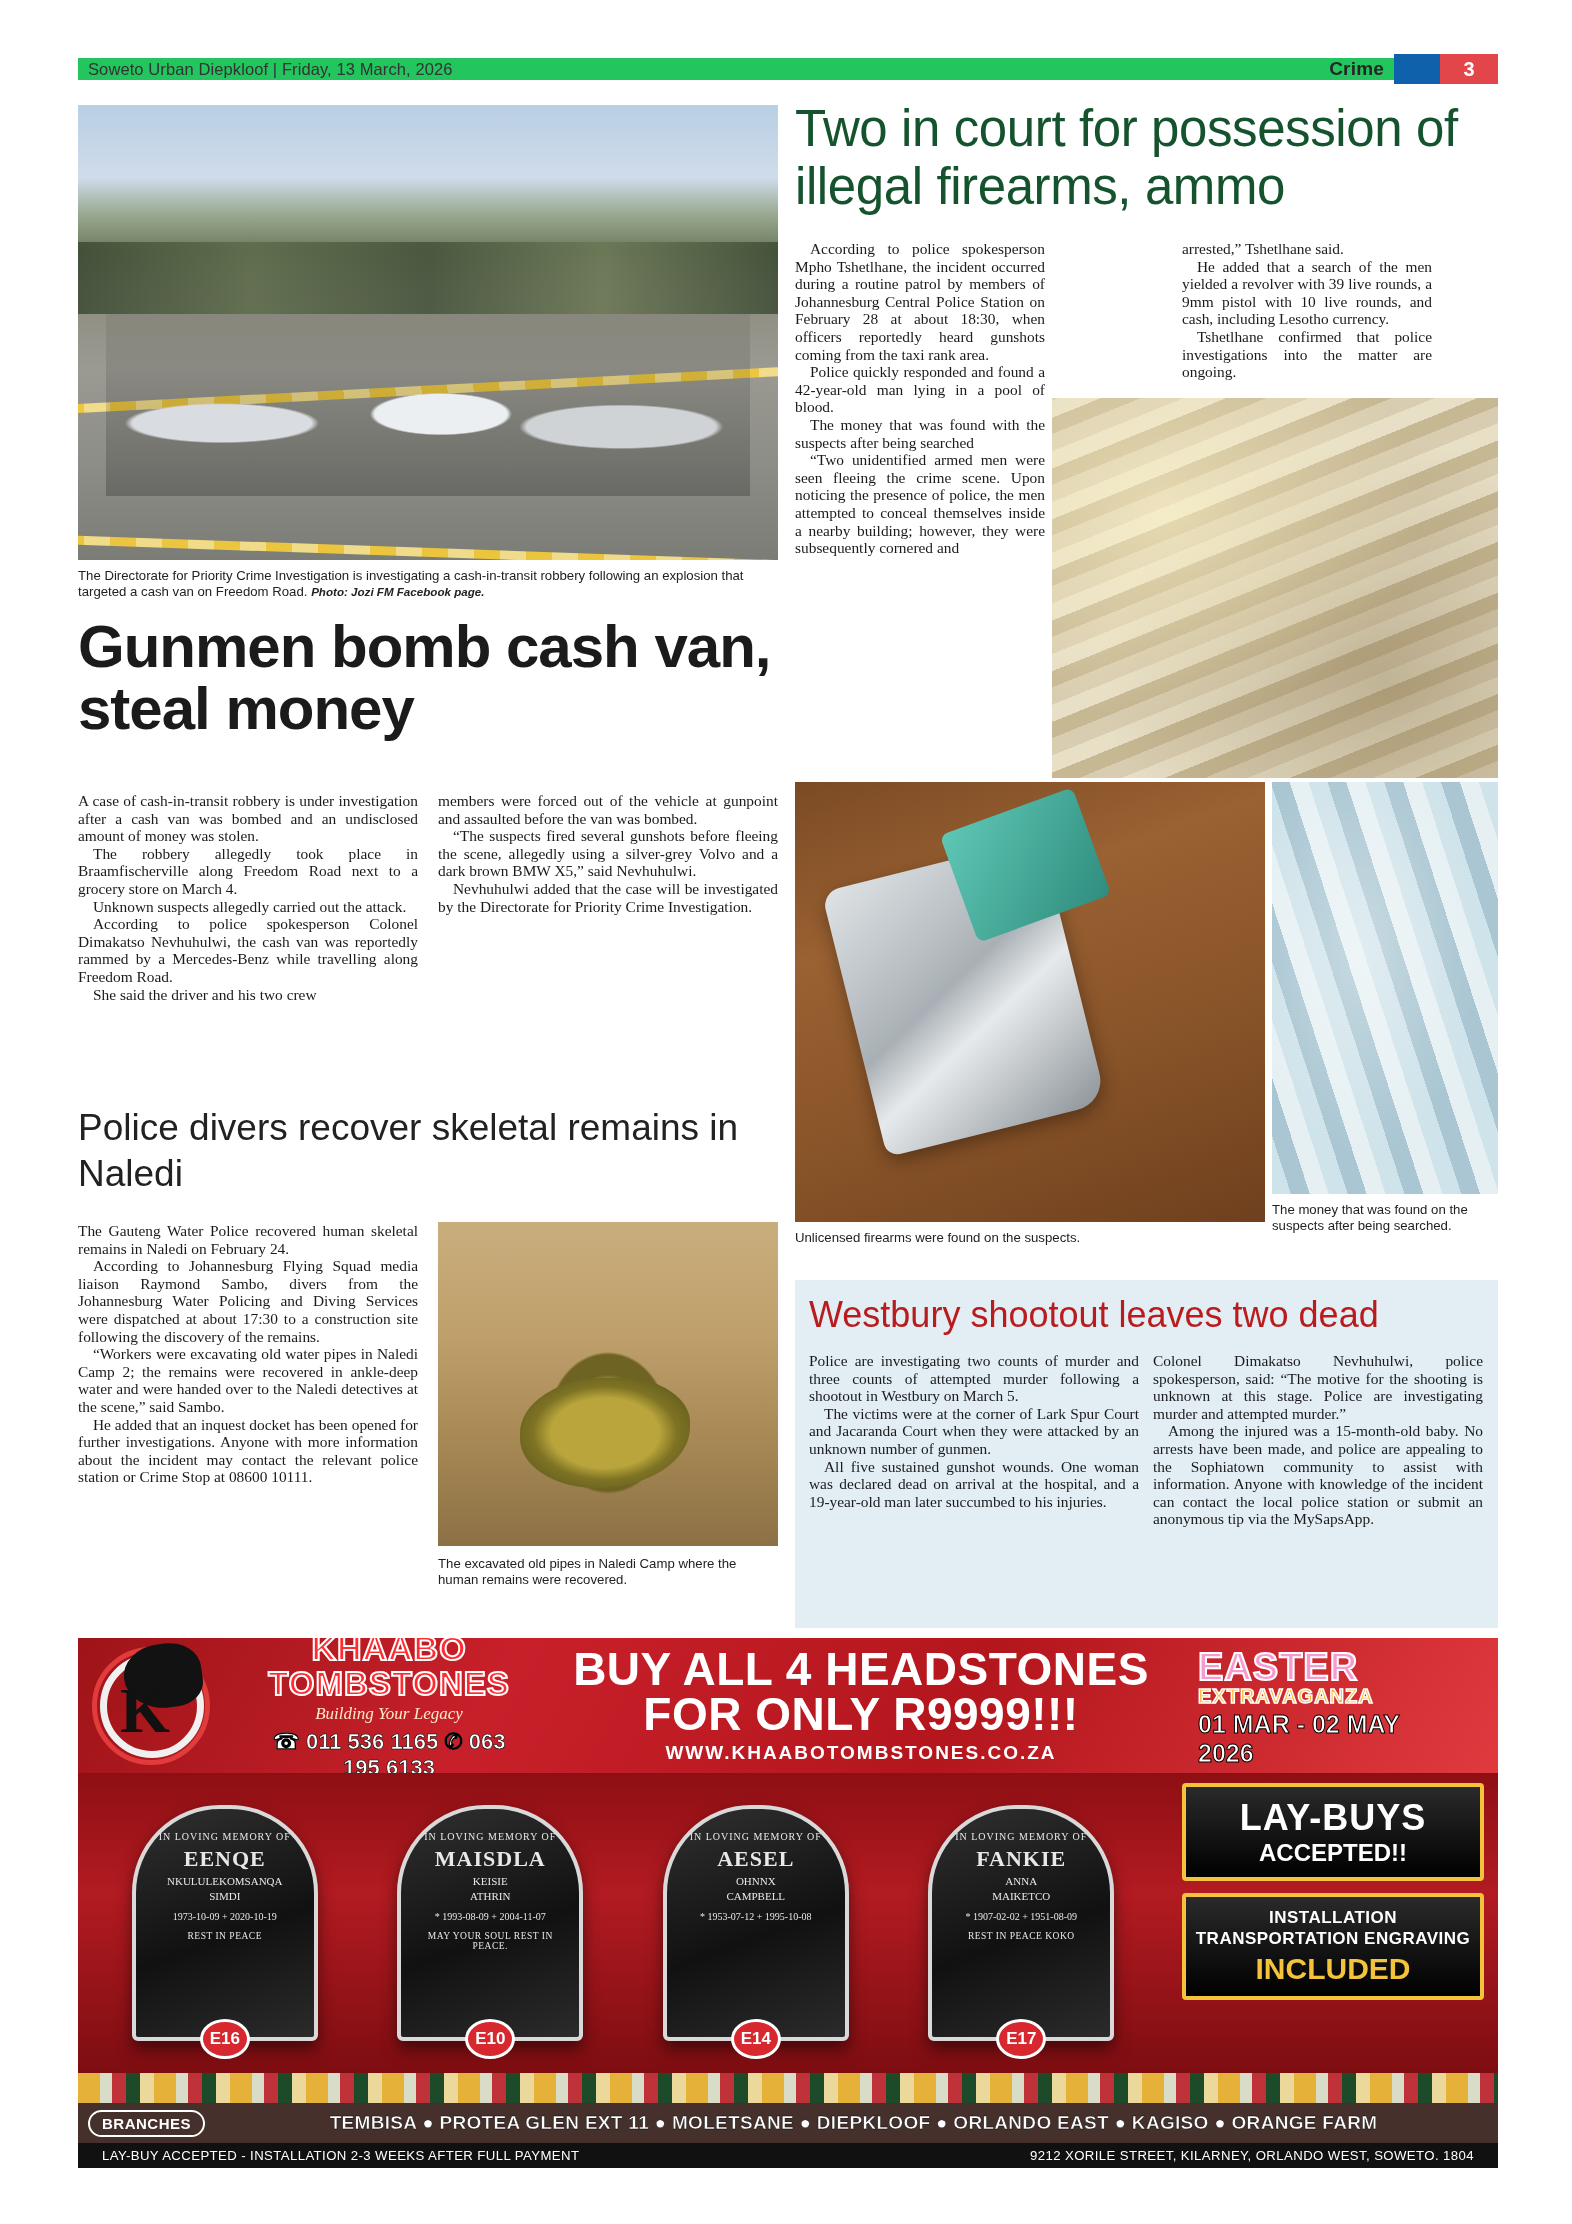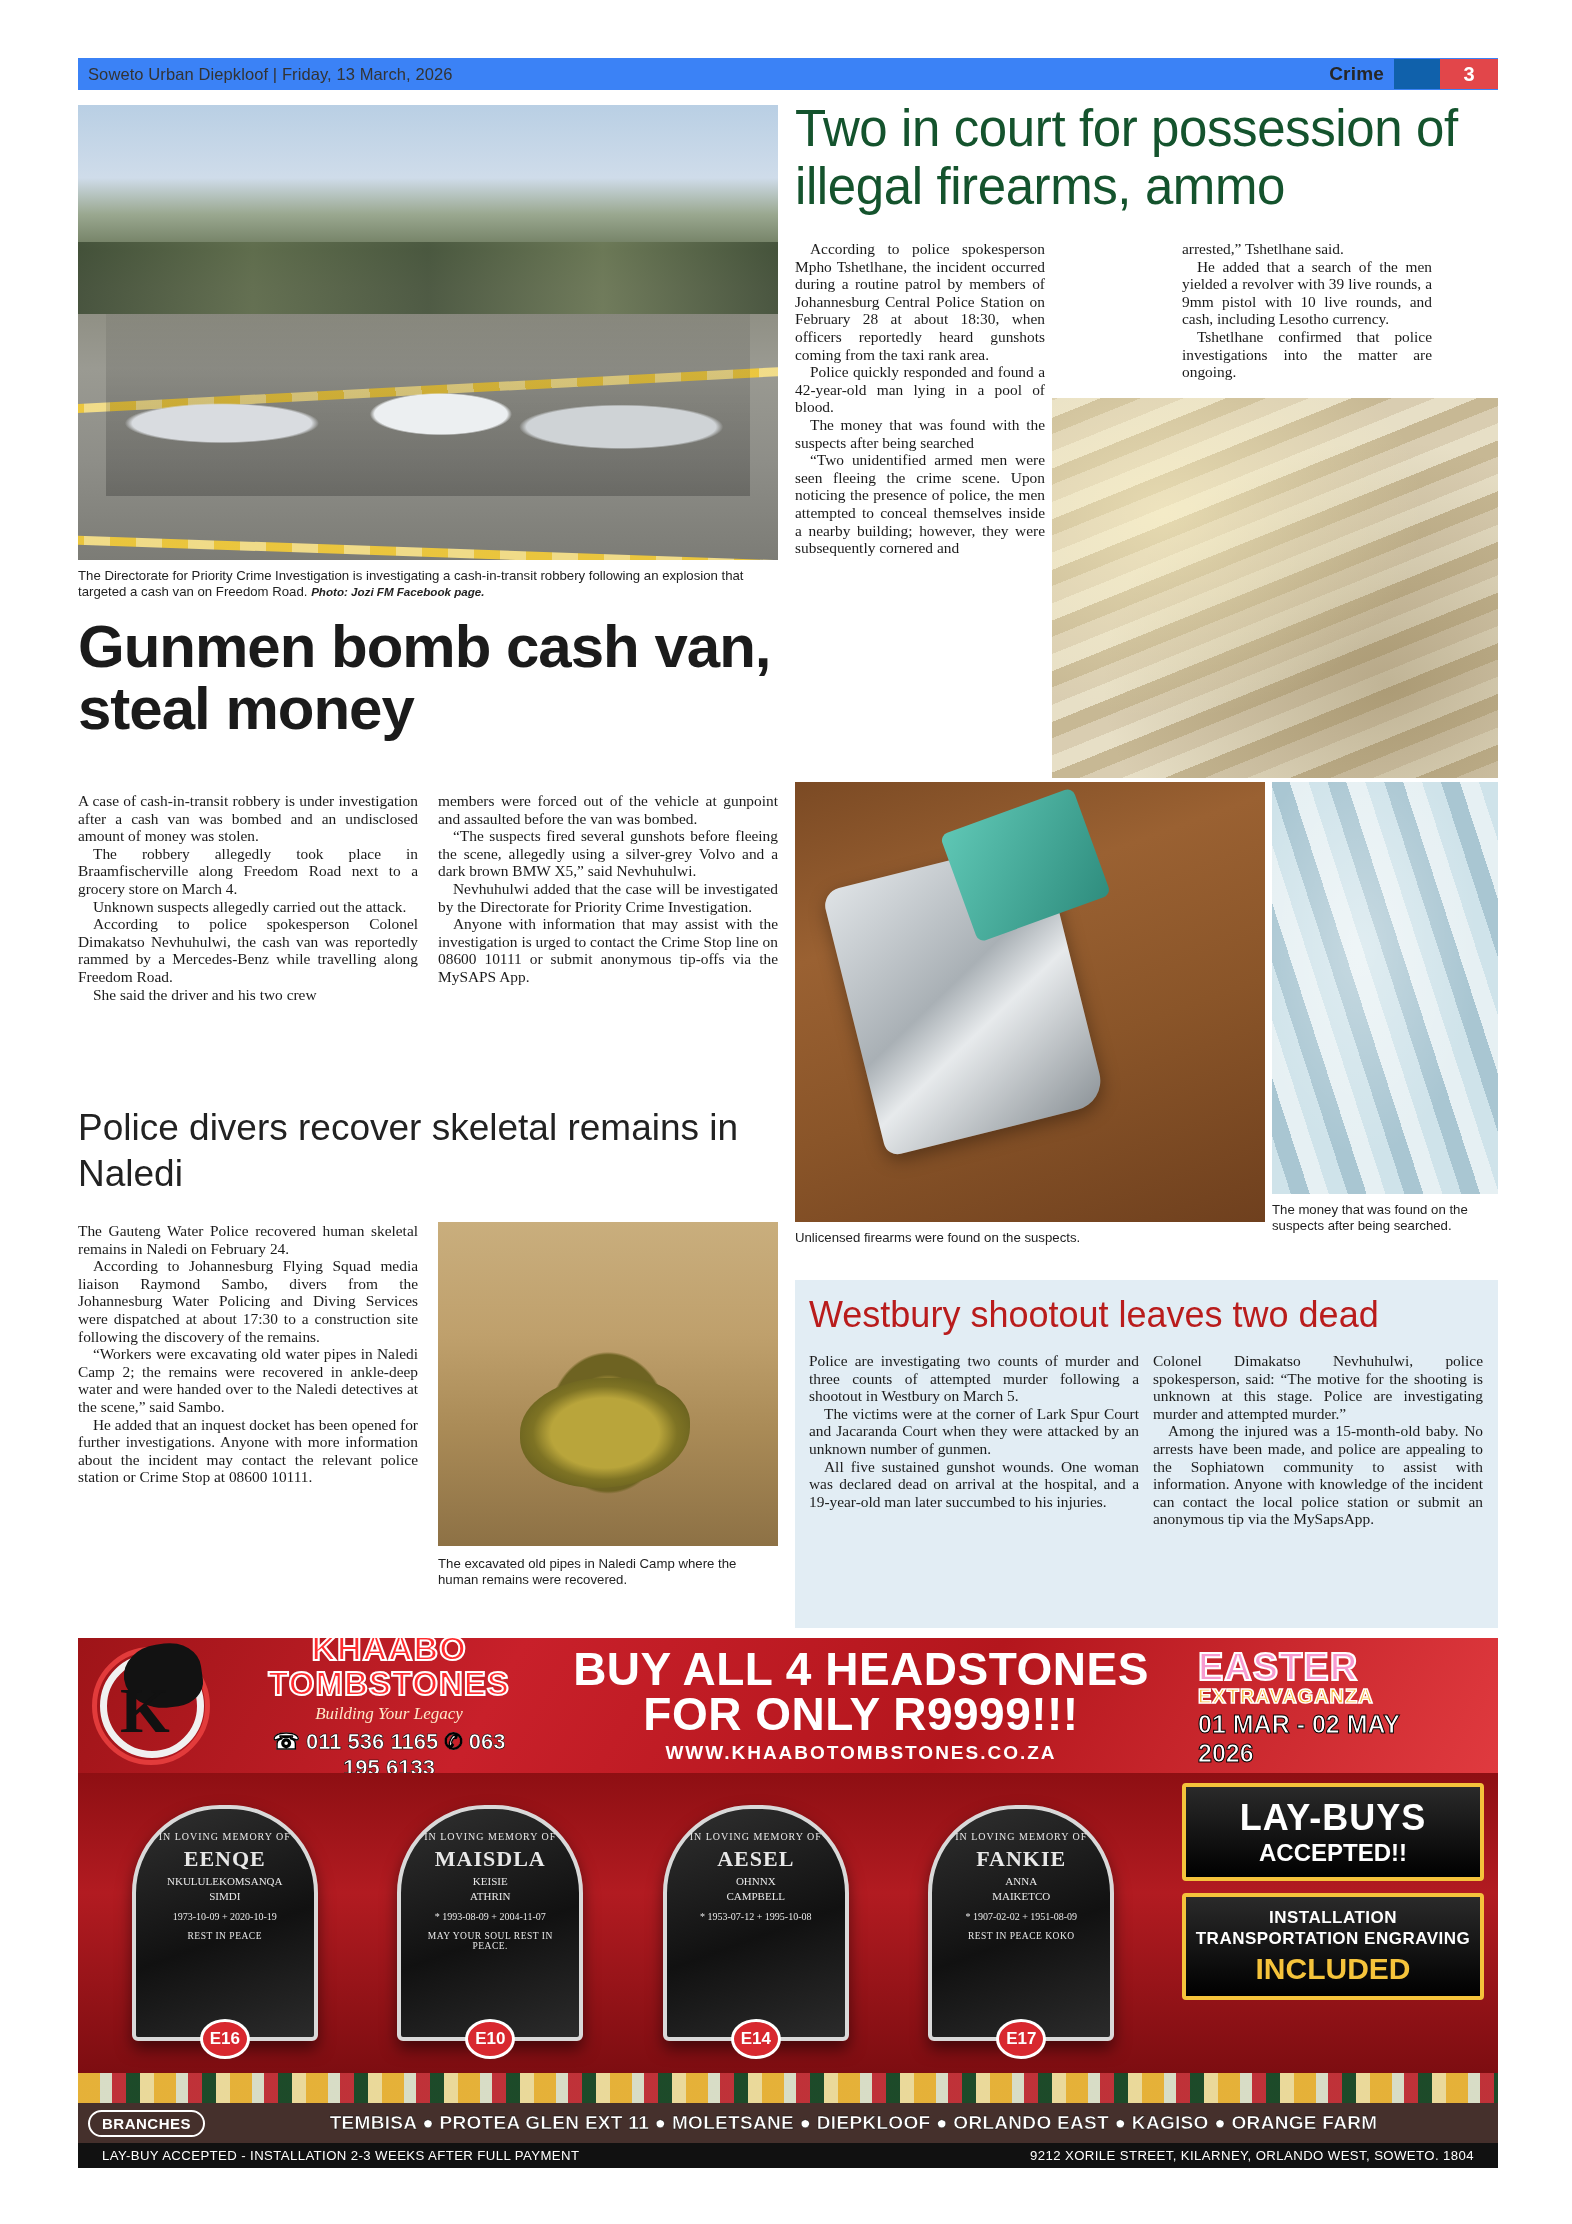--- a/index.html
+++ b/index.html
@@ -6,22 +6,22 @@
   body {
     width:1572px; height:2224px;
     background:#ffffff;
     font-family:"Liberation Sans", sans-serif;
     -webkit-font-smoothing:antialiased;
   }
   .page { position:relative; width:1572px; height:2224px; padding:0; }
 
   
   .masthead {
-    position:absolute; left:78px; top:58px; width:1420px; height:32px;
-    background:#3b82f6; display:flex; align-items:center;
+    position:absolute; left:78px; top:58px; width:1420px; height:22px;
+    background:#22c55e; display:flex; align-items:center;
   }
   .masthead-left {
     font-size:16.5px; color:#333; padding-left:10px; letter-spacing:.1px;
   }
   .masthead-spacer { flex:1; }
   .masthead-section {
     font-size:19px; font-weight:bold; color:#262626; padding-right:10px;
     letter-spacing:.2px;
   }
   .mh-blue { width:46px; height:30px; background:#1061ab; }
@@ -288,21 +288,20 @@
     <p>The robbery allegedly took place in Braamfischerville along Freedom Road next to a grocery store on March 4.</p>
     <p>Unknown suspects allegedly carried out the attack.</p>
     <p>According to police spokesperson Colonel Dimakatso Nevhuhulwi, the cash van was reportedly rammed by a Mercedes-Benz while travelling along Freedom Road.</p>
     <p>She said the driver and his two crew</p>
   </div>
 
   <div class="body-col" style="position:absolute; left:438px; top:792px; width:340px;">
     <p class="first">members were forced out of the vehicle at gunpoint and assaulted before the van was bombed.</p>
     <p>“The suspects fired several gunshots before fleeing the scene, allegedly using a silver-grey Volvo and a dark brown BMW X5,” said Nevhuhulwi.</p>
     <p>Nevhuhulwi added that the case will be investigated by the Directorate for Priority Crime Investigation.</p>
-    <p>Anyone with information that may assist with the investigation is urged to contact the Crime Stop line on 08600 10111 or submit anonymous tip-offs via the MySAPS App.</p>
   </div>
 
   <div class="hl" style="position:absolute; left:78px; top:1105px; width:700px;
        font-size:37px; line-height:46px; font-weight:normal; color:#222;">Police divers recover skeletal remains in Naledi</div>
 
   <div class="body-col" style="position:absolute; left:78px; top:1222px; width:340px;">
     <p class="first">The Gauteng Water Police recovered human skeletal remains in Naledi on February 24.</p>
     <p>According to Johannesburg Flying Squad media liaison Raymond Sambo, divers from the Johannesburg Water Policing and Diving Services were dispatched at about 17:30 to a construction site following the discovery of the remains.</p>
     <p>“Workers were excavating old water pipes in Naledi Camp 2; the remains were recovered in ankle-deep water and were handed over to the Naledi detectives at the scene,” said Sambo.</p>
     <p>He added that an inquest docket has been opened for further investigations. Anyone with more information about the incident may contact the relevant police station or Crime Stop at 08600 10111.</p>

